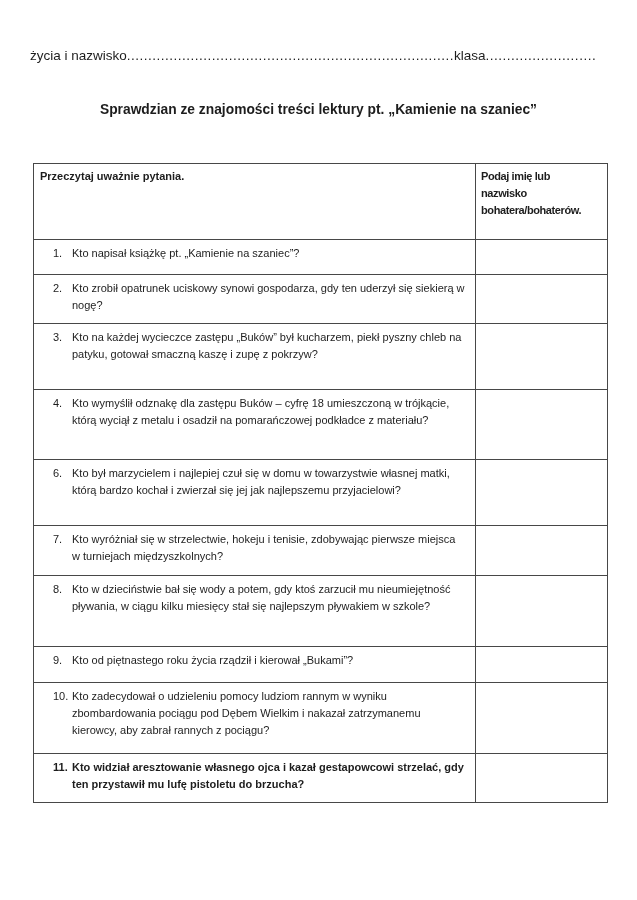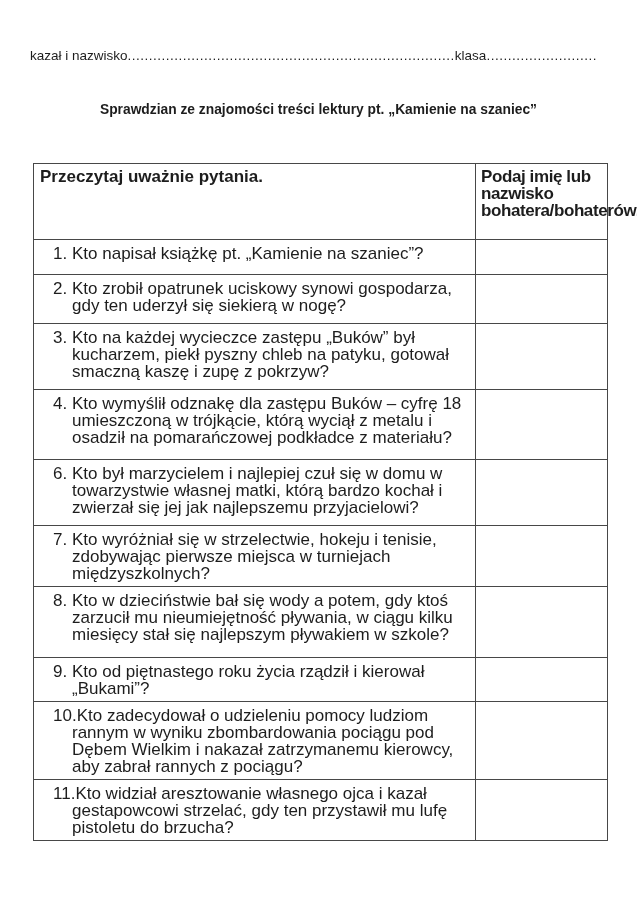--- a/index.html
+++ b/index.html
@@ -24,21 +24,21 @@
     font-size: 13.8px; font-weight: bold; line-height: 18px;
   }
 
   table.quiz {
     position: absolute; top: 163px; left: 33px;
     width: 574px; border-collapse: collapse; table-layout: fixed;
   }
   table.quiz td {
     border: 1.5px solid #474747;
     vertical-align: top;
-    font-size: 17px; line-height: 17px;
+    font-size: 11px; line-height: 17px;
   }
   col.c-q { width: 442px; }
   col.c-a { width: 132px; }
 
   td.hc1 { padding: 4px 6px 2px 6px; font-weight: bold; }
   td.hc2 {
     padding: 4px 2px 20px 5px; font-weight: bold;
     white-space: pre; letter-spacing: -0.4px;
   }
 
@@ -50,29 +50,29 @@
   tr.r-0   { height: 35px; }
   tr.r-1   { height: 49px; }
   tr.r-2   { height: 66px; }
   tr.r-3   { height: 70px; }
   tr.r-4   { height: 54px; }
   tr.r-5   { height: 66px; }
   tr.r-6   { height: 50px; }
   tr.r-7   { height: 71px; }
   tr.r-8   { height: 36px; }
   tr.r-9   { height: 71px; }
-  tr.r-10  { height: 49px; }
+  tr.r-10  { height: 49px; font-weight: bold; }
 </style>
 </head>
 <body>
 
 <div class="page">
 
   <div class="name-line">
-    <span><span>kazał i nazwisko</span><span class="dots">.............................................................................</span></span>
+    <span><span>życia i nazwisko</span><span class="dots">.............................................................................</span></span>
     <span><span>klasa</span><span class="dots">..........................</span></span>
   </div>
 
   <h1 class="title">Sprawdzian ze znajomości treści lektury pt. „Kamienie na szaniec”</h1>
 
   <table class="quiz">
     <colgroup>
         <col class="c-q">
         <col class="c-a">
       </colgroup>

